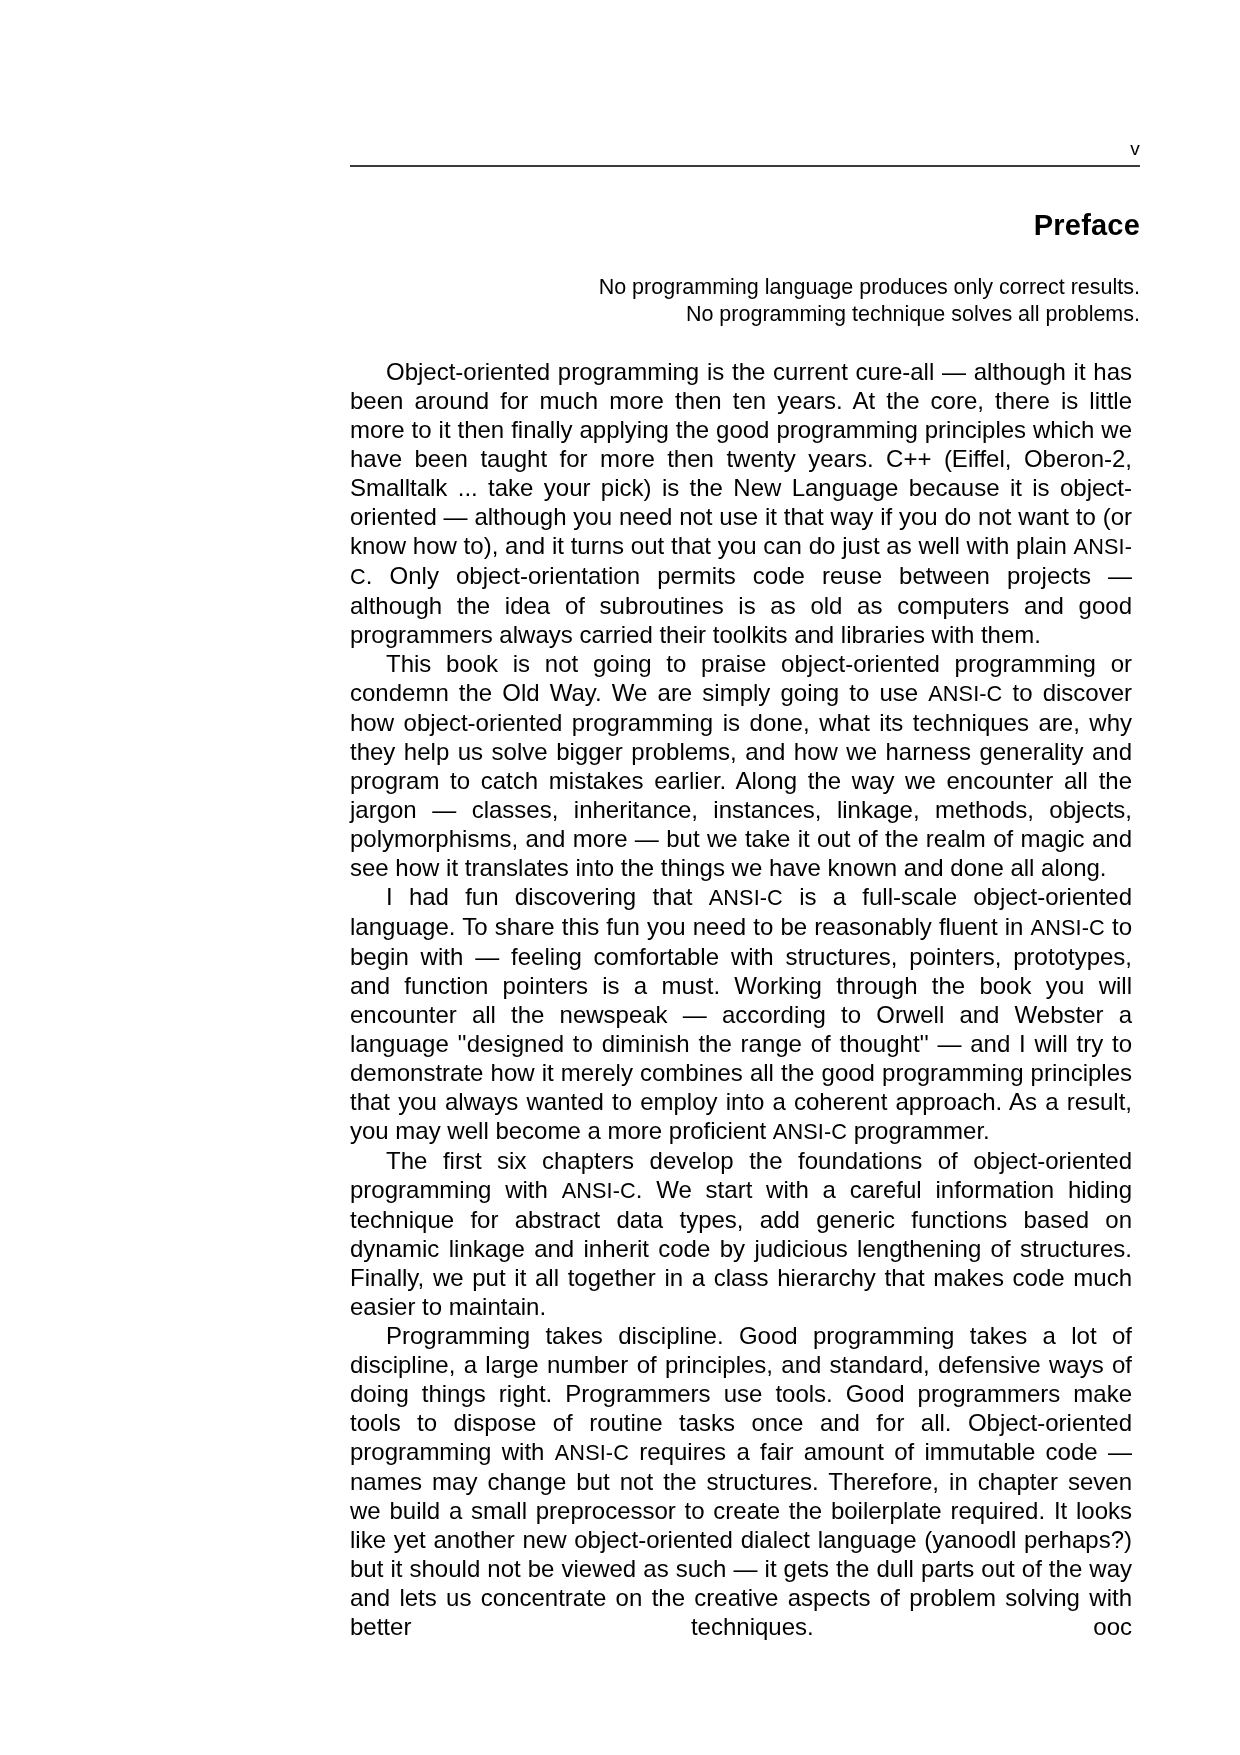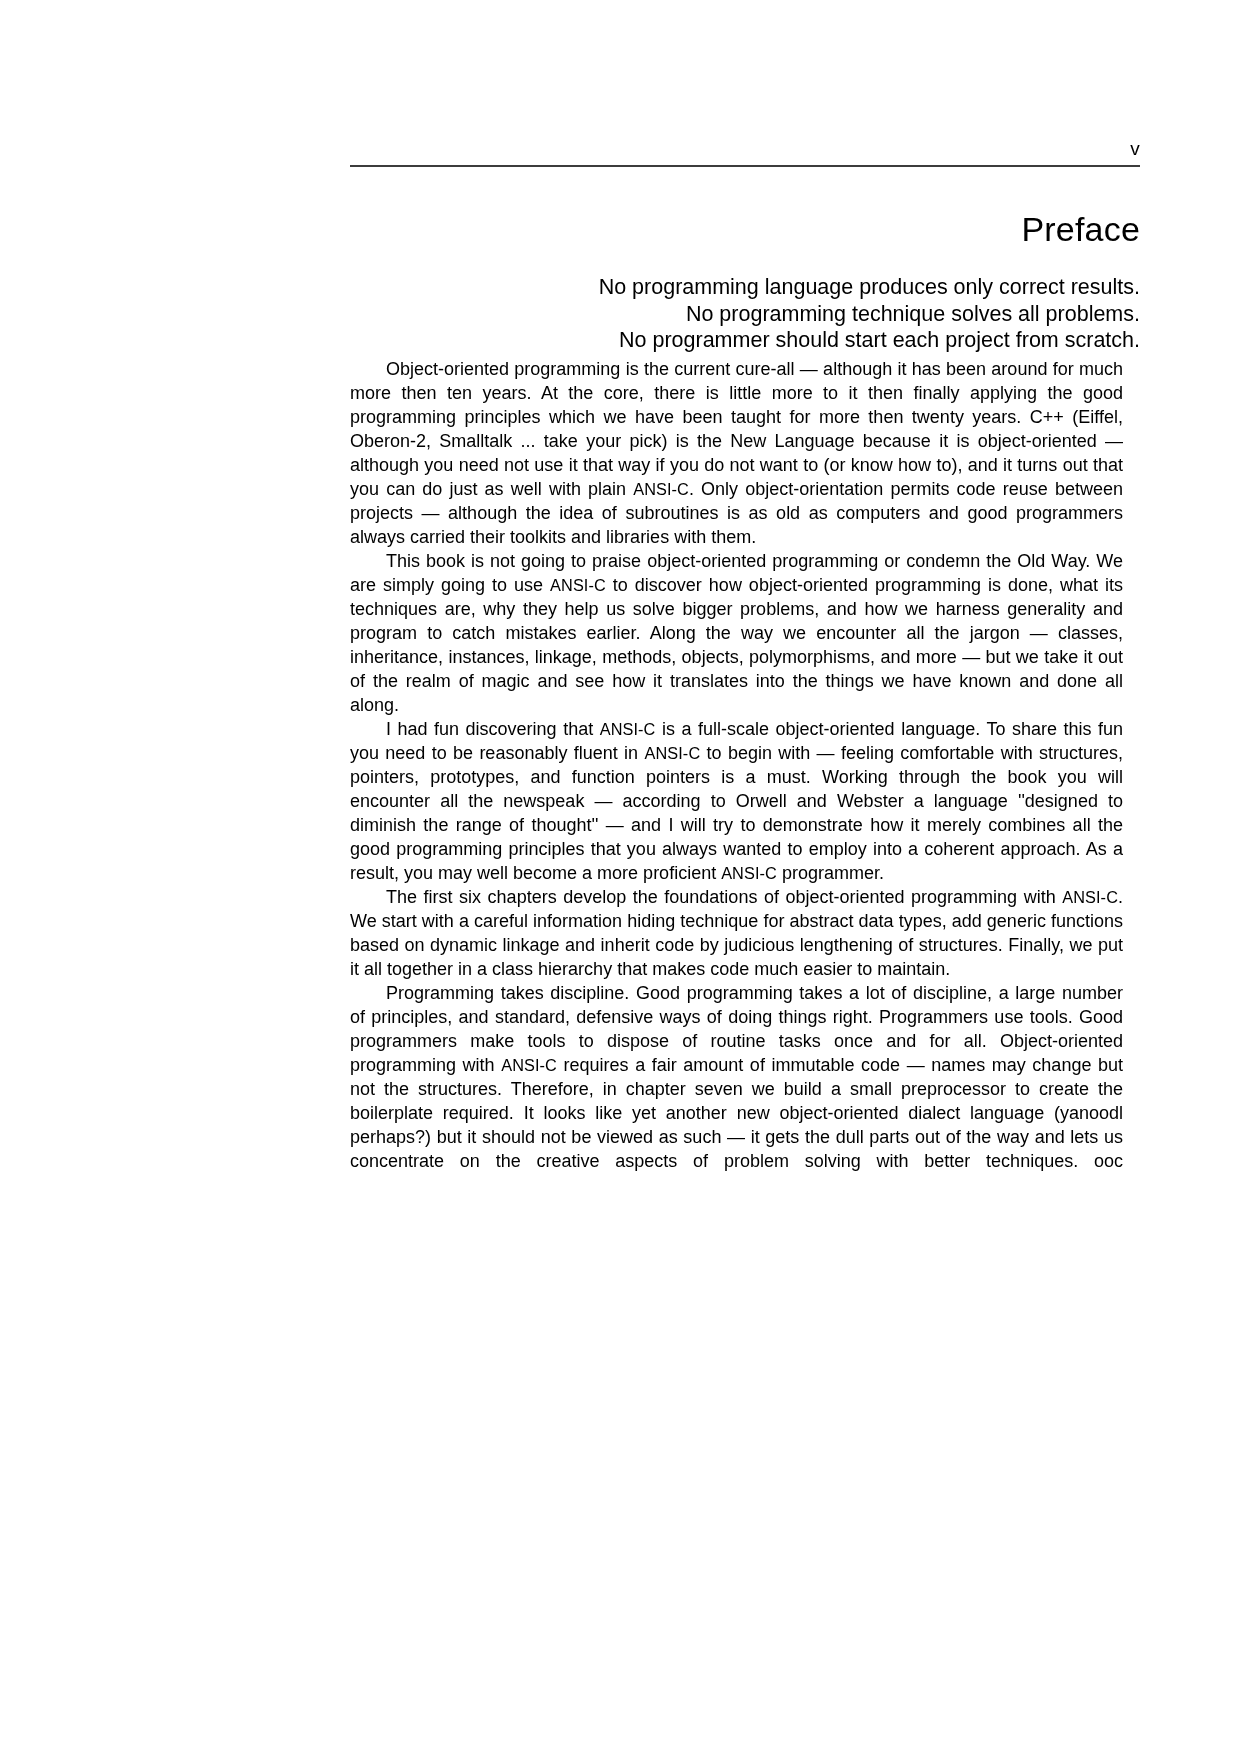--- a/index.html
+++ b/index.html
@@ -43,22 +43,22 @@
     width: 100%;
   }
 
   
   .chapter-title {
     position: absolute;
     left: 350px;
     top: 186px;
     width: 790px;
     text-align: right;
-    font-size: 34px;
-    font-weight: normal;
+    font-size: 29px;
+    font-weight: bold;
     letter-spacing: 0.2px;
     line-height: 40px;
   }
 
   
   .epigraph {
     position: absolute;
     left: 350px;
     top: 274px;
     width: 790px;
@@ -71,23 +71,23 @@
   
   .body-text {
     position: absolute;
     left: 350px;
     top: 357px;
     width: 790px;
   }
   .para {
     text-align: justify;
     text-justify: inter-word;
-    font-size: 18px;
-    line-height: 24px;
-    margin: 0 17px 0 0;
+    font-size: 24px;
+    line-height: 29px;
+    margin: 0 8px 0 0;
     text-indent: 36px;
     hyphens: none;
   }
   .para + .para { margin-top: 0px; }
   .para:last-child::after {
     content: "";
     display: inline-block;
     width: 100%;
   }
 
@@ -106,21 +106,20 @@
   <div class="header-block">
     <div class="folio">v</div>
     <div class="rule"></div>
   </div>
 
   <h1 class="chapter-title">Preface</h1>
 
   <div class="epigraph">
     <span class="epi-line">No programming language produces only correct results.</span>
     <span class="epi-line">No programming technique solves all problems.</span>
-    <span class="epi-line">No programmer should start each project from scratch.</span>
   </div>
 
   <div class="body-text">
     <p class="para">Object-oriented programming is the current cure-all — although it has been around for much more then ten years. At the core, there is little more to it then finally applying the good programming principles which we have been taught for more then twenty years. C++ (Eiffel, Oberon-2, Smalltalk ... take your pick) is the New Language because it is object-oriented — although you need not use it that way if you do not want to (or know how to), and it turns out that you can do just as well with plain <span class="acr">ANSI-C</span>. Only object-orientation permits code reuse between projects — although the idea of subroutines is as old as computers and good programmers always carried their toolkits and libraries with them.</p>
     <p class="para">This book is not going to praise object-oriented programming or condemn the Old Way. We are simply going to use <span class="acr">ANSI-C</span> to discover how object-oriented programming is done, what its techniques are, why they help us solve bigger problems, and how we harness generality and program to catch mistakes earlier. Along the way we encounter all the jargon — classes, inheritance, instances, linkage, methods, objects, polymorphisms, and more — but we take it out of the realm of magic and see how it translates into the things we have known and done all along.</p>
     <p class="para">I had fun discovering that <span class="acr">ANSI-C</span> is a full-scale object-oriented language. To share this fun you need to be reasonably fluent in <span class="acr">ANSI-C</span> to begin with — feeling comfortable with structures, pointers, prototypes, and function pointers is a must. Working through the book you will encounter all the newspeak — according to Orwell and Webster a language ''designed to diminish the range of thought'' — and I will try to demonstrate how it merely combines all the good programming principles that you always wanted to employ into a coherent approach. As a result, you may well become a more proficient <span class="acr">ANSI-C</span> programmer.</p>
     <p class="para">The first six chapters develop the foundations of object-oriented programming with <span class="acr">ANSI-C</span>. We start with a careful information hiding technique for abstract data types, add generic functions based on dynamic linkage and inherit code by judicious lengthening of structures. Finally, we put it all together in a class hierarchy that makes code much easier to maintain.</p>
     <p class="para">Programming takes discipline. Good programming takes a lot of discipline, a large number of principles, and standard, defensive ways of doing things right. Programmers use tools. Good programmers make tools to dispose of routine tasks once and for all. Object-oriented programming with <span class="acr">ANSI-C</span> requires a fair amount of immutable code — names may change but not the structures. Therefore, in chapter seven we build a small preprocessor to create the boilerplate required. It looks like yet another new object-oriented dialect language (<span class="ital">yanoodl</span> perhaps?) but it should not be viewed as such — it gets the dull parts out of the way and lets us concentrate on the creative aspects of problem solving with better techniques. <span class="ital">ooc</span></p>
   </div>
 

